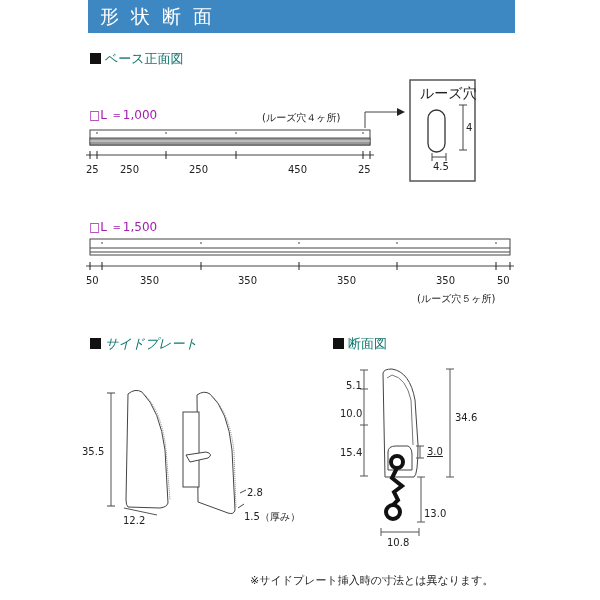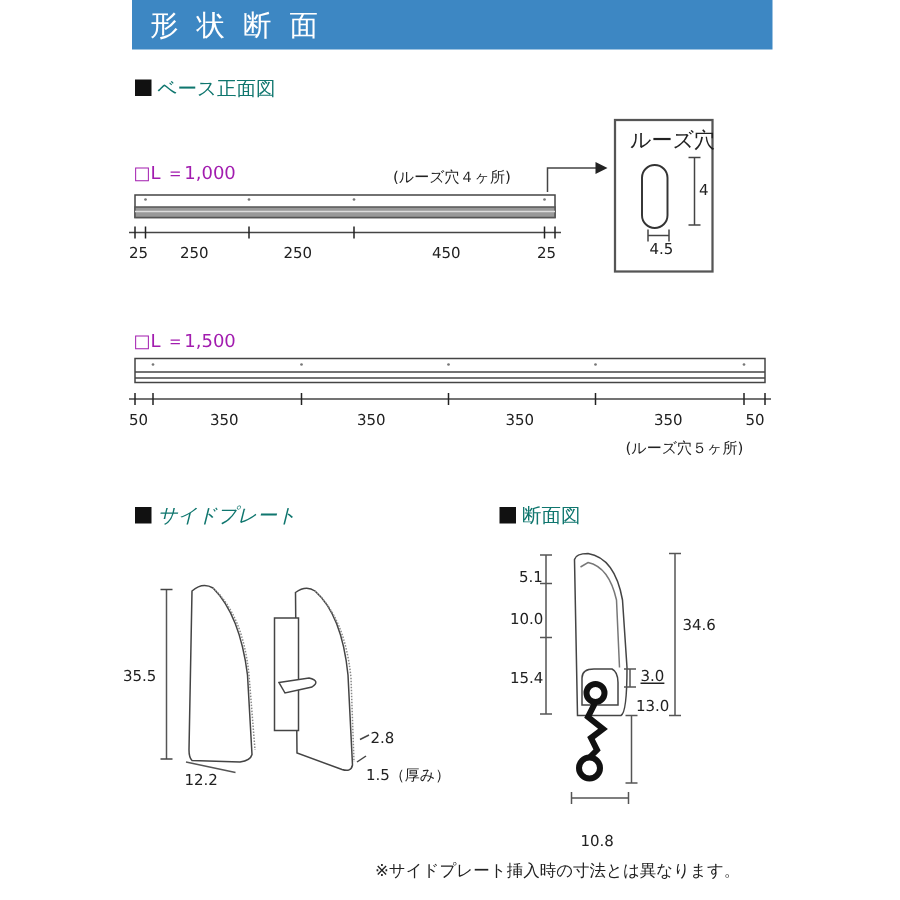--- a/index.html
+++ b/index.html
@@ -158,16 +158,16 @@
 <div class="t" style="left:244px;top:510px;">1.5（厚み）</div>
 
 <div class="sec" style="left:333px;top:335px;">
   <span class="sq"></span><span>断面図</span>
 </div>
 <div class="t" style="left:346px;top:380px;">5.1</div>
 <div class="t" style="left:340px;top:408px;">10.0</div>
 <div class="t" style="left:340px;top:447px;">15.4</div>
 <div class="t" style="left:427px;top:446px;text-decoration:underline;">3.0</div>
 <div class="t" style="left:455px;top:412px;">34.6</div>
-<div class="t" style="left:424px;top:466px;">13.0</div>
-<div class="t" style="left:387px;top:556px;">10.8</div>
+<div class="t" style="left:424px;top:508px;">13.0</div>
+<div class="t" style="left:387px;top:537px;">10.8</div>
 
 <div class="t" style="left:250px;top:573px;font-size:11px;">※サイドプレート挿入時の寸法とは異なります。</div>
 
 </body></html>

